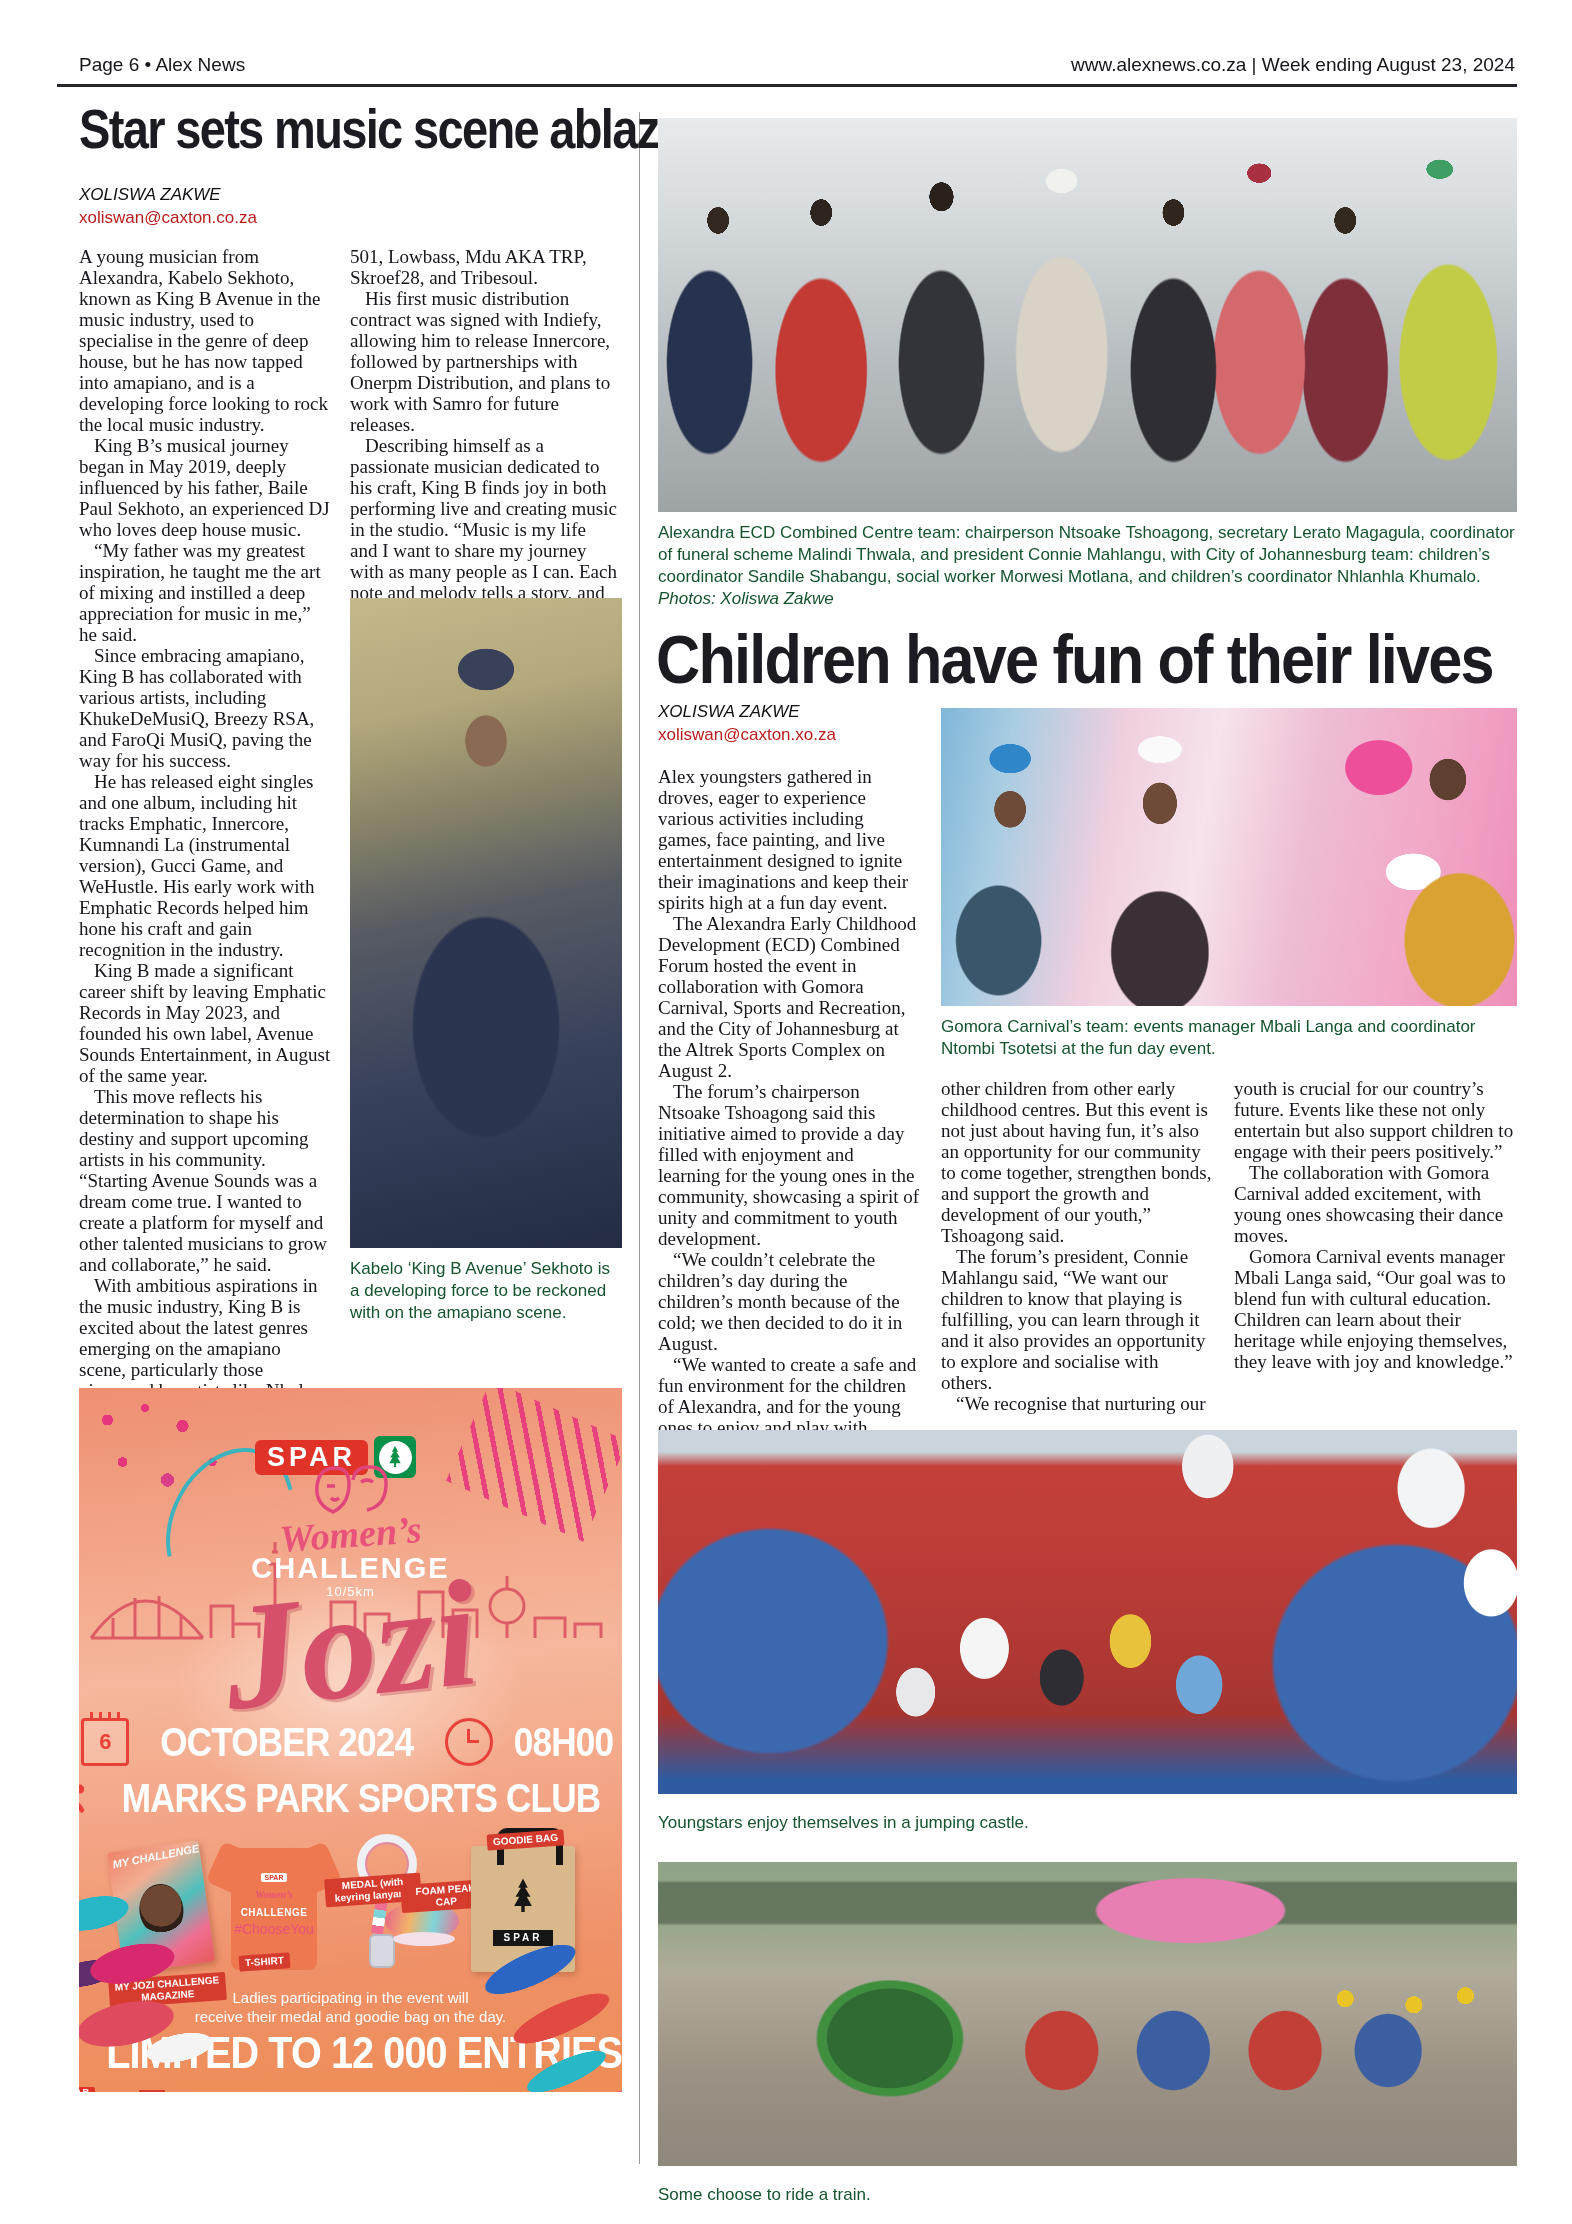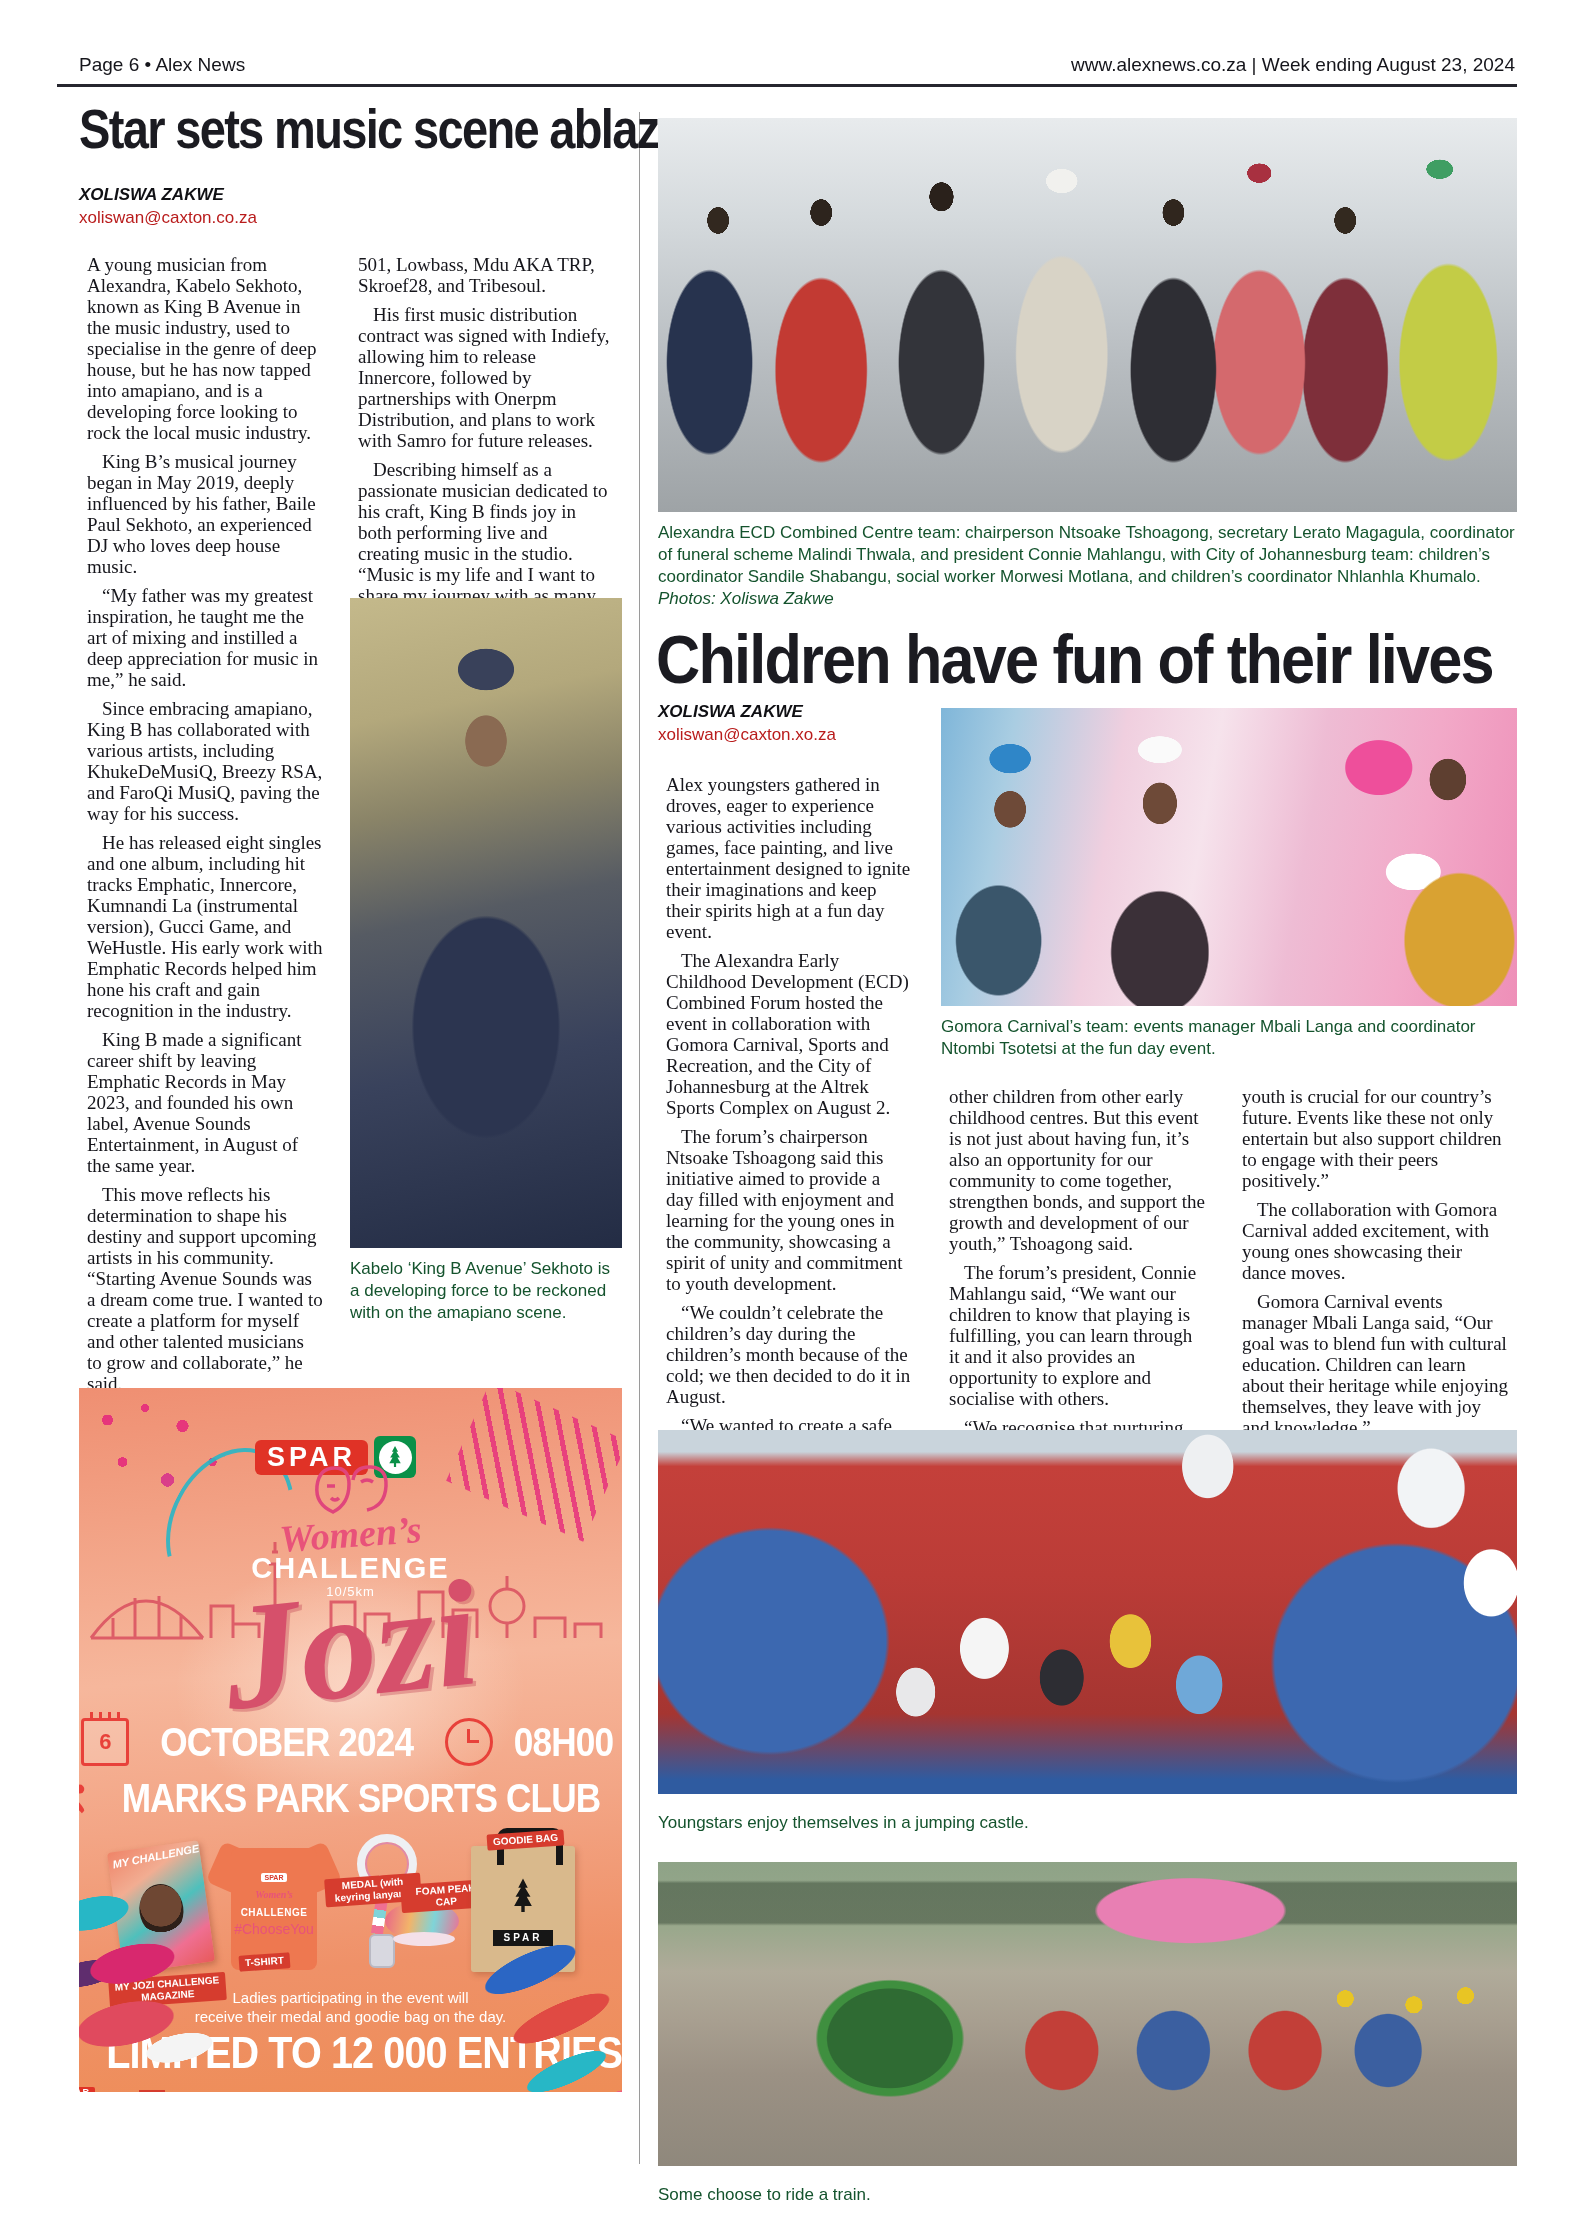--- a/index.html
+++ b/index.html
@@ -10,26 +10,26 @@
   
   .hdr-left{left:79px;top:54px;font-size:19px;color:#15151b;}
   .hdr-right{right:57px;top:54px;font-size:19px;color:#15151b;}
   .hdr-rule{left:57px;top:84px;width:1460px;height:3px;background:#26262e;}
   .vdivider{left:639px;top:112px;width:1px;height:2052px;background:#9a9a9a;}
 
   
   .headline{font-weight:bold;color:#1b1b21;letter-spacing:-2px;transform-origin:left top;white-space:nowrap;}
   .star-headline{left:79px;top:96px;font-size:56px;transform:scaleX(.84);}
   .kids-headline{left:656px;top:620px;font-size:68px;transform:scaleX(.9);}
-  .byline{font-size:17px;font-weight:bold;font-style:italic;color:#101014;}
+  .byline{font-size:17px;font-weight:normal;font-style:italic;color:#101014;}
   .email{font-size:17px;color:#b91c1c;}
 
   
   .coltext{font-family:"Liberation Serif",serif;font-size:19px;line-height:21px;color:#16161c;}
-  .coltext p{margin:8px;}
+  .coltext p{margin:0;}
   .coltext p + p{text-indent:15px;}
 
   
   .caption{font-size:17px;line-height:22px;color:#14532d;}
   .caption .credit{font-style:italic;}
 
   
   .photo{background-color:#b9bec2;}
   .photo-ecd{
     background-image:

